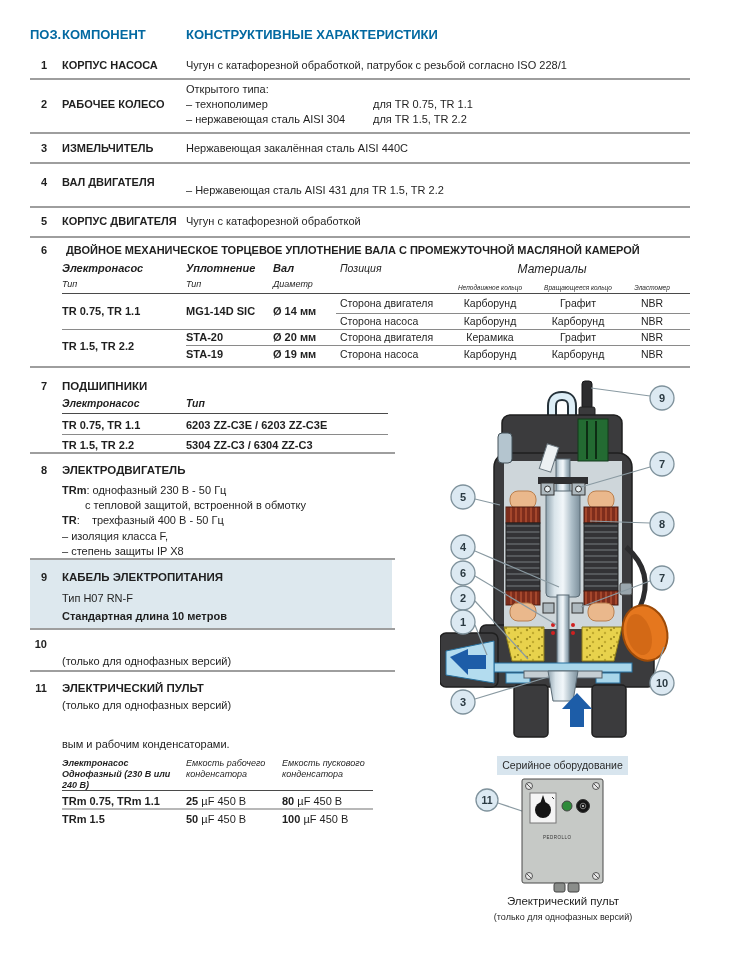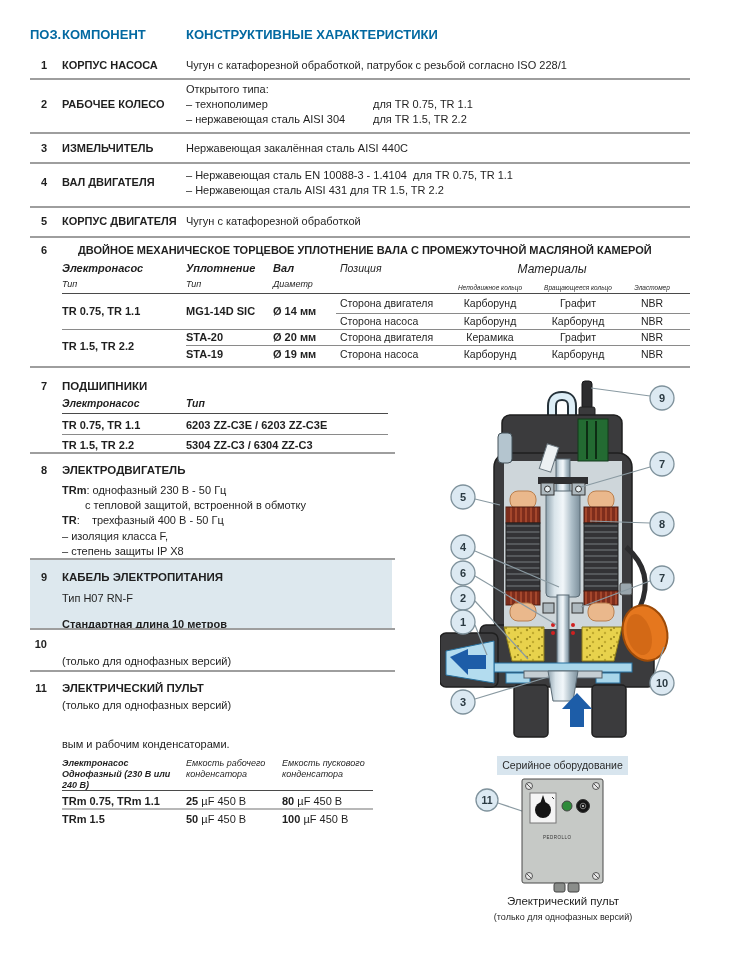--- a/index.html
+++ b/index.html
@@ -5,21 +5,21 @@
   * { margin:0; padding:0; box-sizing:border-box; }
   html,body { width:732px; height:962px; background:#fff; }
   body { font-family:"Liberation Sans", sans-serif; color:#1f1f1f; }
   .page { position:relative; width:732px; height:962px; background:#fff; overflow:hidden; }
   .abs { position:absolute; }
   .hdr { color:#0369a1; font-weight:bold; font-size:13px; white-space:nowrap; }
   .num { font-weight:bold; font-size:11px; width:27px; text-align:right; }
   .cname { font-weight:bold; font-size:11px; white-space:nowrap; }
   .txt { font-size:11px; white-space:nowrap; }
   .pre { white-space:pre; }
-  .b { font-weight:bold;margin-top:8px; }
+  .b { font-weight:bold; }
   .it { font-style:italic; }
   .bit { font-style:italic; font-weight:bold; }
   .small { font-size:9px; }
   .tiny { font-size:6.5px; }
   .div2 { position:absolute; height:2px; background:#9e9e9e; }
   .line1 { position:absolute; height:1px; background:#4a4a4a; }
   .line1g { position:absolute; height:1px; background:#8a8a8a; }
   .line2g { position:absolute; height:2px; background:#b8b8b8; }
   .hl { position:absolute; background:#dde8ee; }
   .ctr { text-align:center; }
@@ -50,31 +50,30 @@
   <div class="abs txt" style="left:373px;top:113px">для TR 1.5, TR 2.2</div>
   <div class="div2" style="left:30px;top:132px;width:660px"></div>
 
   <div class="abs num" style="left:20px;top:142px">3</div>
   <div class="abs cname" style="left:62px;top:142px">ИЗМЕЛЬЧИТЕЛЬ</div>
   <div class="abs txt" style="left:186px;top:142px">Нержавеющая закалённая сталь AISI 440C</div>
   <div class="div2" style="left:30px;top:162px;width:660px"></div>
 
   <div class="abs num" style="left:20px;top:176px">4</div>
   <div class="abs cname" style="left:62px;top:176px">ВАЛ ДВИГАТЕЛЯ</div>
-  <div class="abs txt pre" style="left:186px;top:169px">– Нержавеющая сталь EN 10088-3 - 1.4104  для TR 0.75, TR 1.1</div>
   <div class="abs txt" style="left:186px;top:184px">– Нержавеющая сталь AISI 431 для TR 1.5, TR 2.2</div>
   <div class="div2" style="left:30px;top:206px;width:660px"></div>
 
   <div class="abs num" style="left:20px;top:215px">5</div>
   <div class="abs cname" style="left:62px;top:215px">КОРПУС ДВИГАТЕЛЯ</div>
   <div class="abs txt" style="left:186px;top:215px">Чугун с катафорезной обработкой</div>
   <div class="div2" style="left:30px;top:236px;width:660px"></div>
 
   <div class="abs num" style="left:20px;top:244px">6</div>
-  <div class="abs cname" style="left:78px;top:244px">ДВОЙНОЕ МЕХАНИЧЕСКОЕ ТОРЦЕВОЕ УПЛОТНЕНИЕ ВАЛА С ПРОМЕЖУТОЧНОЙ МАСЛЯНОЙ КАМЕРОЙ</div>
+  <div class="abs cname" style="left:66px;top:244px">ДВОЙНОЕ МЕХАНИЧЕСКОЕ ТОРЦЕВОЕ УПЛОТНЕНИЕ ВАЛА С ПРОМЕЖУТОЧНОЙ МАСЛЯНОЙ КАМЕРОЙ</div>
 
   <div class="abs bit" style="left:62px;top:262px;font-size:11px">Электронасос</div>
   <div class="abs it small" style="left:62px;top:279px">Тип</div>
   <div class="abs bit" style="left:186px;top:262px;font-size:11px">Уплотнение</div>
   <div class="abs it small" style="left:186px;top:279px">Тип</div>
   <div class="abs bit" style="left:273px;top:262px;font-size:11px">Вал</div>
   <div class="abs it small" style="left:273px;top:279px">Диаметр</div>
   <div class="abs it" style="left:340px;top:262px;font-size:10.5px">Позиция</div>
   <div class="abs it ctr" style="left:472px;top:262px;width:160px;font-size:12px">Материалы</div>
   <div class="abs it tiny ctr" style="left:440px;top:284px;width:100px">Неподвижное кольцо</div>

